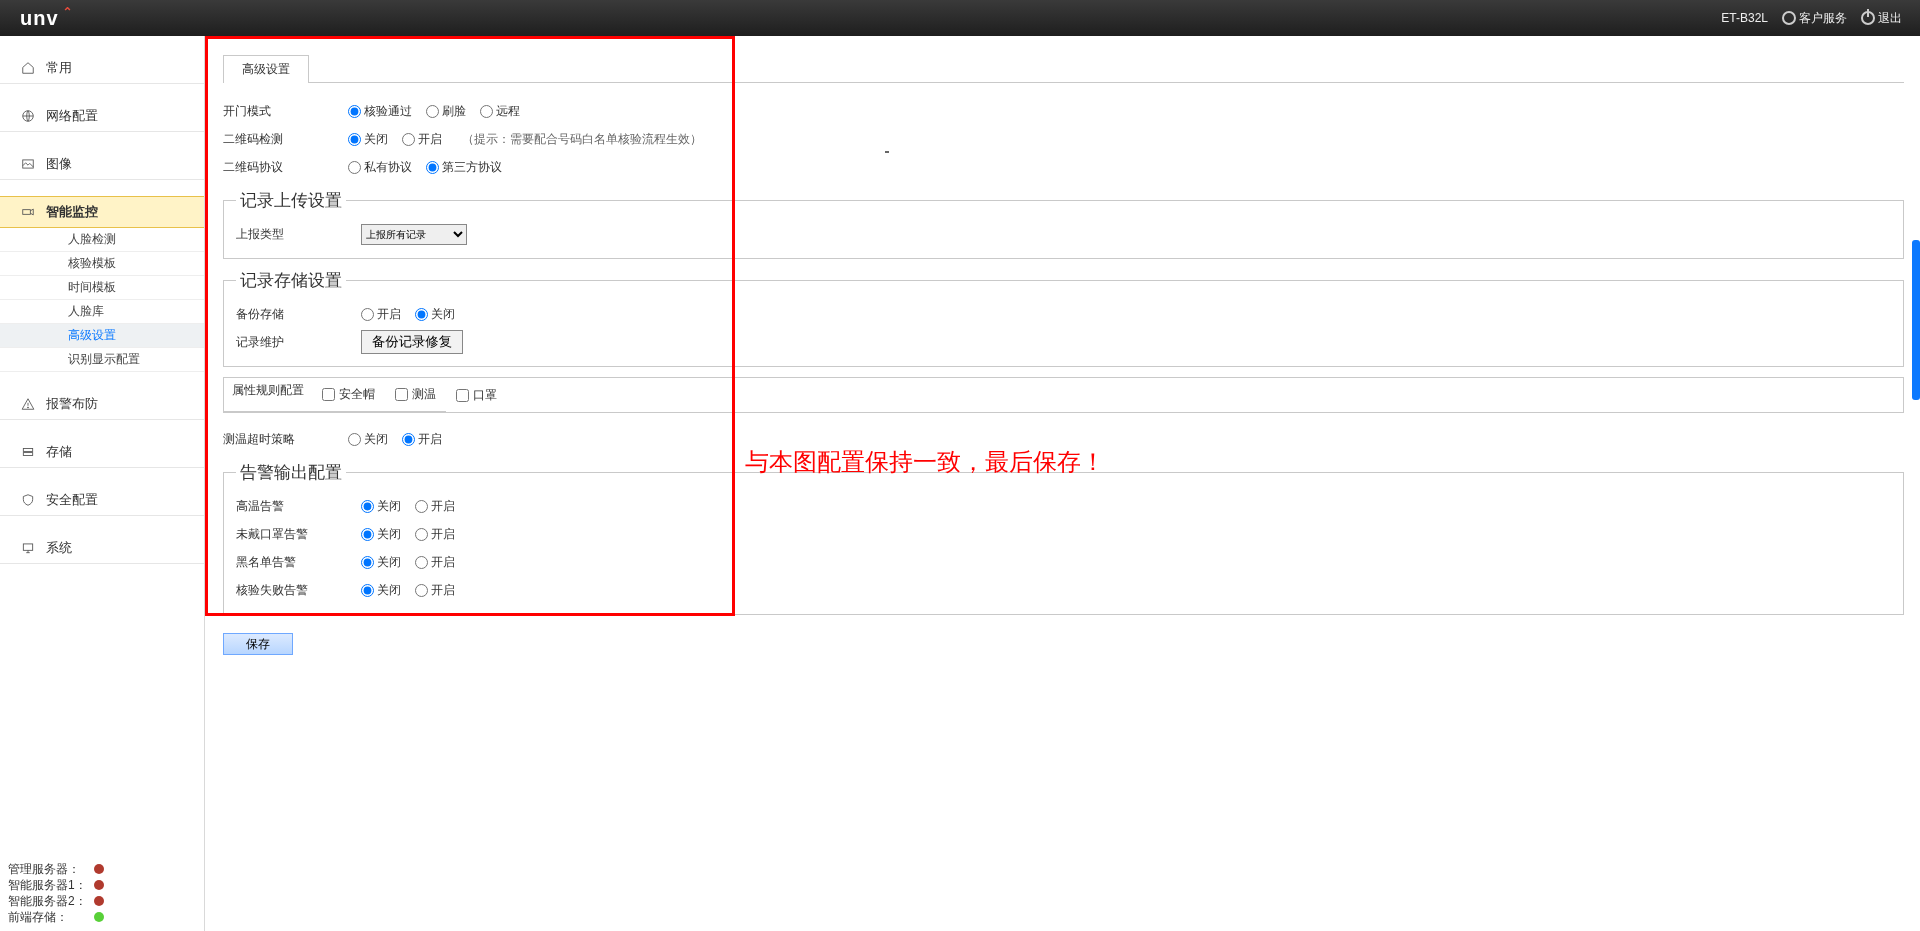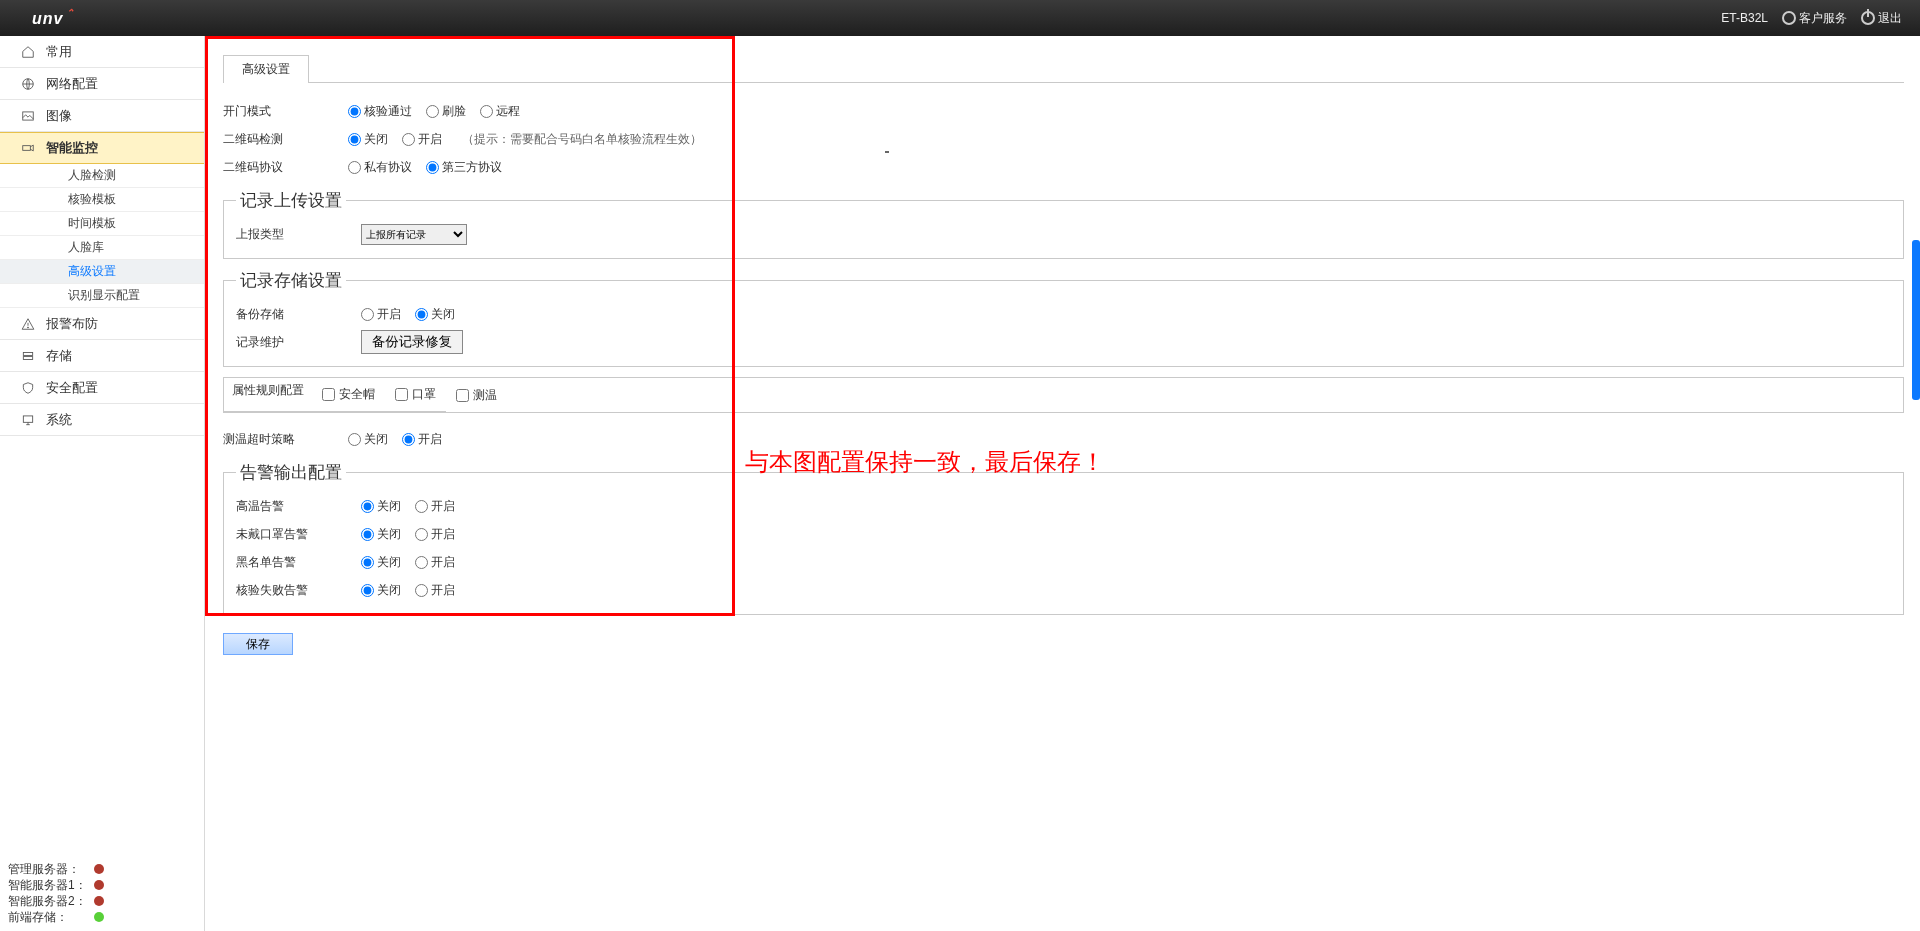--- a/index.html
+++ b/index.html
@@ -1,36 +1,36 @@
 <!DOCTYPE html>
 <html><head>
 <meta charset="utf-8">
 <style>
 * { margin: 0; padding: 0; box-sizing: border-box; }
 body { font-family: "Microsoft YaHei", Arial, sans-serif; font-size: 12px; background: #fff; color: #333; }
 
 
 .topbar { height: 36px; background: linear-gradient(to bottom,#3a3a3a,#1e1e1e); display:flex; align-items:center; color:#ccc; }
-.logo { width:170px; padding-left:32px; font-size:16px; font-weight:600; color:#fff; letter-spacing:1px;font-style:italic; }
+.logo { width:170px; padding-left:20px; font-size:20px; font-weight:600; color:#fff; letter-spacing:1px; }
 .logo .accent { color:#e74c3c; display:inline-block; transform: translateY(-6px) scale(.6); }
 .topnav { display:flex; height:100%; }
 .topnav a { display:flex; align-items:center; justify-content:center; width:90px; height:100%; color:#ccc; text-decoration:none; font-size:11px;margin-top:48px; }
 .topnav a.active { background:#000; color:#fff; border-bottom:3px solid #0b79ff; height:36px; }
 .topbar-right { margin-left:auto; display:flex; align-items:center; gap:14px; padding-right:18px; font-size:12px; }
 .topbar-right .ico { display:inline-block; width:14px; height:14px; border:2px solid #ccc; border-radius:50%; margin-right:3px; vertical-align:-3px; }
 .topbar-right .ico.exit { border-radius:0; border:none; position:relative; }
 .topbar-right .ico.exit::before { content:""; position:absolute; inset:0; border:2px solid #ccc; border-radius:50%; }
 .topbar-right .ico.exit::after { content:""; position:absolute; left:50%; top:-2px; width:2px; height:8px; background:#ccc; transform:translateX(-50%); }
 .topbar-right span { color:#eee; cursor:pointer; }
 
 
 .wrap { display:flex; height:calc(100vh - 36px); }
 .sidebar { width:205px; border-right:1px solid #d9d9d9; background:#fff; display:flex; flex-direction:column; }
 .menu { flex:1; overflow:auto; }
-.menu-item { height:32px; display:flex; align-items:center; padding:0 0 0 20px; border-bottom:1px solid #e6e6e6; cursor:pointer; font-size:13px; }
+.menu-item { height:32px; display:flex; align-items:center; padding:0 0 0 20px; border-bottom:1px solid #e6e6e6; cursor:pointer; font-size:13px;margin-top:16px; }
 .menu-item .mi-ico { width:16px; height:16px; margin-right:10px; display:inline-flex; align-items:center; justify-content:center; color:#666; }
 .menu-item.group.active { background:#fff3c7; border:1px solid #e8c14a; border-left:none; border-right:none; font-weight:600; }
 .submenu { }
 .submenu .sub { height:24px; display:flex; align-items:center; padding-left:68px; border-bottom:1px solid #eee; cursor:pointer; color:#444; font-size:12px; }
 .submenu .sub.sel { background:#eef1f3; color:#0b79ff; }
 
 .status-panel { padding:6px 8px; font-size:12px; color:#333; }
 .status-row { display:flex; align-items:center; height:16px; }
 .status-row .label { width:86px; }
 .dot { width:10px; height:10px; border-radius:50%; background:#b03a2e; display:inline-block; }
@@ -290,25 +290,25 @@
 
       
       <div class="attr-group">
         <div class="attr-head">属性规则配置</div>
         <div class="attr-item">
           <input type="checkbox" style="">
           <span>安全帽</span>
         </div>
         <div class="attr-item">
           <input type="checkbox" style="">
-          <span>口罩</span>
+          <span>测温</span>
         </div>
         <div class="attr-item">
           <input type="checkbox" style="">
-          <span>测温</span>
+          <span>口罩</span>
         </div>
       </div>
 
       
       <div class="row" style="margin-top:14px;">
         <span class="lab">测温超时策略</span>
         <div class="opts">
           <label>
               <input type="radio" name="tt" style="">
               <span>关闭</span>

